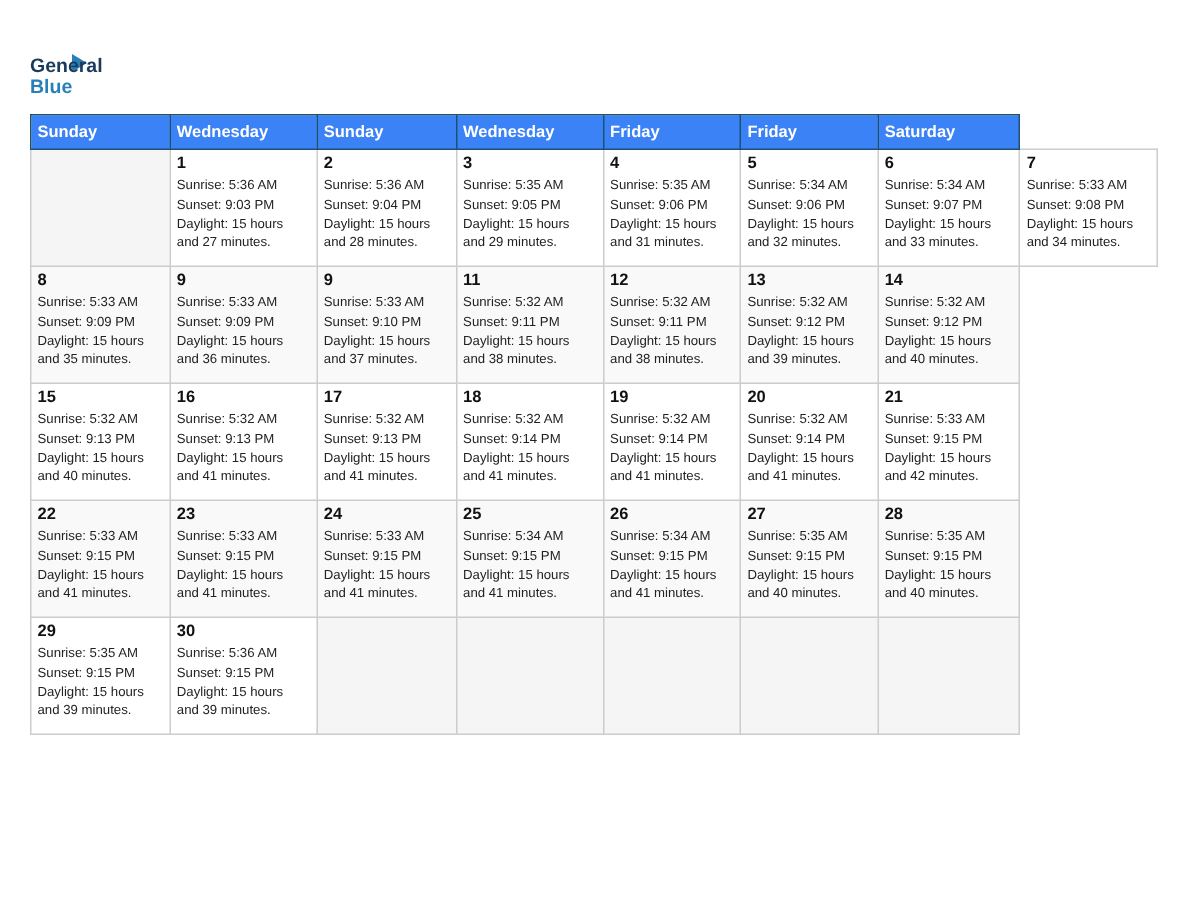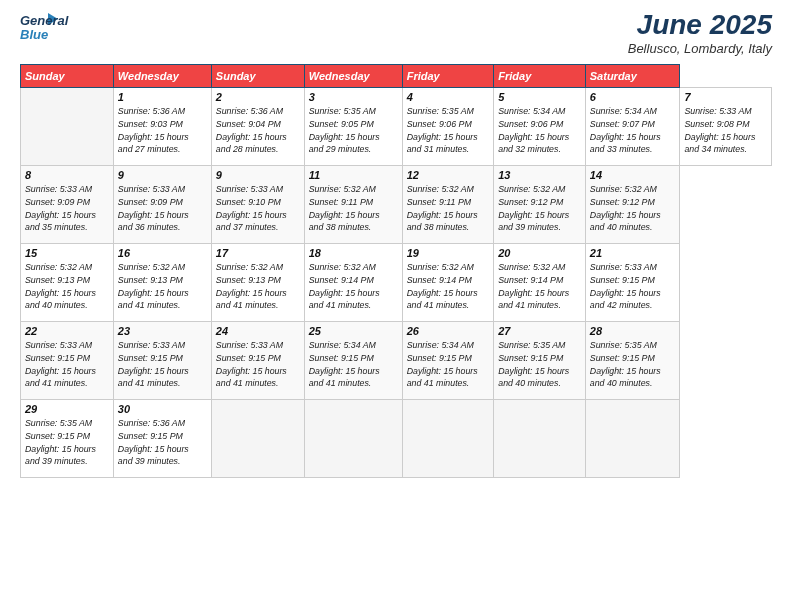--- a/index.html
+++ b/index.html
@@ -6,23 +6,22 @@
     body {
       font-family: Arial, sans-serif;
       background: #fff;
       width: 792px;
       height: 612px;
       overflow: hidden;
     }
     .page {
       width: 792px;
       height: 432px;
-      padding: 9px 20px 10px 20px;
+      padding: 32px 20px 10px 20px;
       background: #fff;
-      font-style: italic;
     }
     .header-area {
       display: flex;
       justify-content: space-between;
       align-items: flex-start;
       margin-bottom: 8px;
     }
     .logo {
       display: flex;
       align-items: center;
@@ -39,21 +38,21 @@
     .subtitle {
       font-size: 13px;
       color: #333;
     }
     .calendar {
       width: 100%;
       border-collapse: collapse;
       font-size: 9.5px;
     }
     .calendar th {
-      background: #ef4444;
+      background: #3b82f6;
       color: #fff;
       font-size: 11px;
       font-weight: bold;
       padding: 5px 4px;
       text-align: left;
       border: 1px solid #1a5276;
     }
     .calendar td {
       vertical-align: top;
       border: 1px solid #ccc;
@@ -86,24 +85,20 @@
 
 <div class="page">
   <div class="header-area">
     <div class="logo">
         <svg width="50" height="36">
           <polygon points="28,4 38,10 28,16" fill="#2980b9"></polygon>
           <text x="0" y="16" font-size="13" font-weight="bold" fill="#1a3a5c">General</text>
           <text x="0" y="30" font-size="13" font-weight="bold" fill="#2980b9">Blue</text>
         </svg>
       </div>
-    <div class="title-area">
-      <div class="month-title">June 2025</div>
-      <div class="subtitle">Bellusco, Lombardy, Italy</div>
-    </div>
   </div>
 
   <table class="calendar">
     <thead>
       <tr>
       <th>Sunday</th>
           <th>Wednesday</th>
           <th>Sunday</th>
           <th>Wednesday</th>
           <th>Friday</th>

